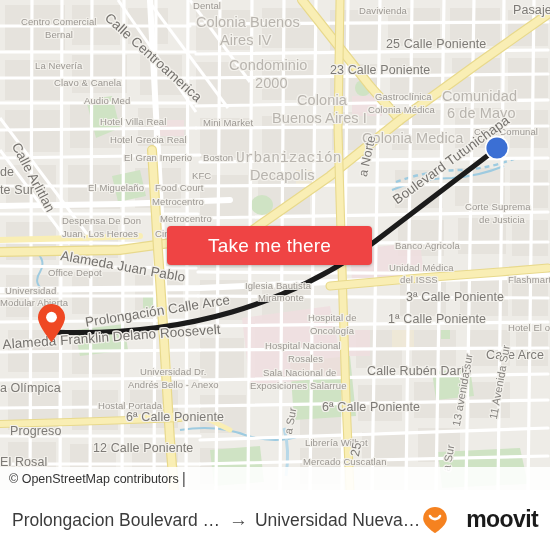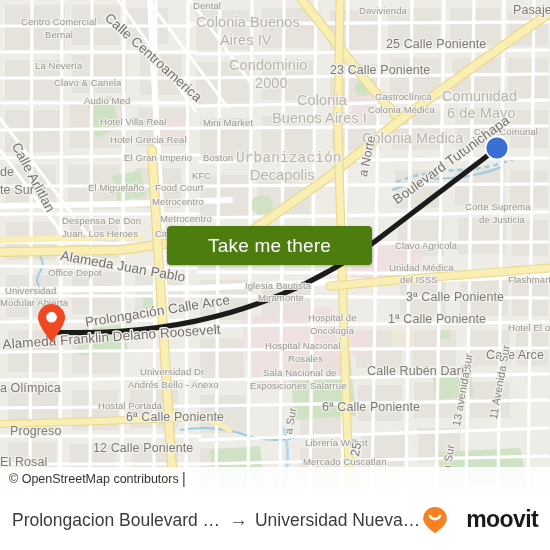--- a/index.html
+++ b/index.html
@@ -35,21 +35,21 @@
   .maplabel.street-sm{color:#86837f;font-size:11px;}
   .maplabel.big-street{color:#74716d;font-size:13.5px;}
 
   
   #origin-marker{position:absolute;left:36px;top:303px;width:31px;height:40px;}
   #dest-marker{position:absolute;left:484px;top:135px;width:26px;height:26px;}
 
   
   #cta{
     position:absolute;left:167px;top:226px;width:205px;height:39px;
-    background:#4d7c0f;border-radius:4px;
+    background:#ef4444;border-radius:4px;
     display:flex;align-items:center;justify-content:center;
     box-shadow:0 1px 3px rgba(0,0,0,.25);
     cursor:pointer;border:none;
   }
   #cta span{
     color:#ffffff;font-size:19px;font-family:"Liberation Sans", sans-serif;
     letter-spacing:.2px;
   }
 
   
@@ -332,21 +332,21 @@
         <div class="maplabel street" style="left: 330px; top: 63px;">23 Calle Poniente</div>
         <div class="maplabel street" style="left: 513px; top: 3px;">Pasaje</div>
         <div class="maplabel poi" style="left: 375px; top: 91px;">Gastroclínica</div>
         <div class="maplabel poi" style="left: 368px; top: 104px;">Colonia Médica</div>
         <div class="maplabel area" style="left: 442px; top: 88px;">Comunidad</div>
         <div class="maplabel area" style="left: 447px; top: 105px;">6 de Mayo</div>
         <div class="maplabel area" style="left: 362px; top: 130px;">Colonia Medica</div>
         <div class="maplabel poi" style="left: 474px; top: 126px;">Casa Comunal</div>
         <div class="maplabel poi" style="left: 465px; top: 201px;">Corte Suprema</div>
         <div class="maplabel poi" style="left: 479px; top: 214px;">de Justicia</div>
-        <div class="maplabel poi" style="left: 395px; top: 240px;">Clavo Agricola</div>
+        <div class="maplabel poi" style="left: 395px; top: 240px;">Banco Agricola</div>
         <div class="maplabel poi" style="left: 389px; top: 262px;">Unidad Médica</div>
         <div class="maplabel poi" style="left: 400px; top: 274px;">del ISSS</div>
         <div class="maplabel poi" style="left: 508px; top: 274px;">Flashmart</div>
         <div class="maplabel street" style="left: 406px; top: 290px;">3ª Calle Poniente</div>
         <div class="maplabel street" style="left: 388px; top: 312px;">1ª Calle Poniente</div>
         <div class="maplabel poi" style="left: 508px; top: 322px;">Hotel El os</div>
         <div class="maplabel poi" style="left: 88px; top: 182px;">El Miguelaño</div>
         <div class="maplabel poi" style="left: 155px; top: 182px;">Food Court</div>
         <div class="maplabel poi" style="left: 152px; top: 196px;">Metrocentro</div>
         <div class="maplabel poi" style="left: 160px; top: 213px;">Metrocentro</div>

